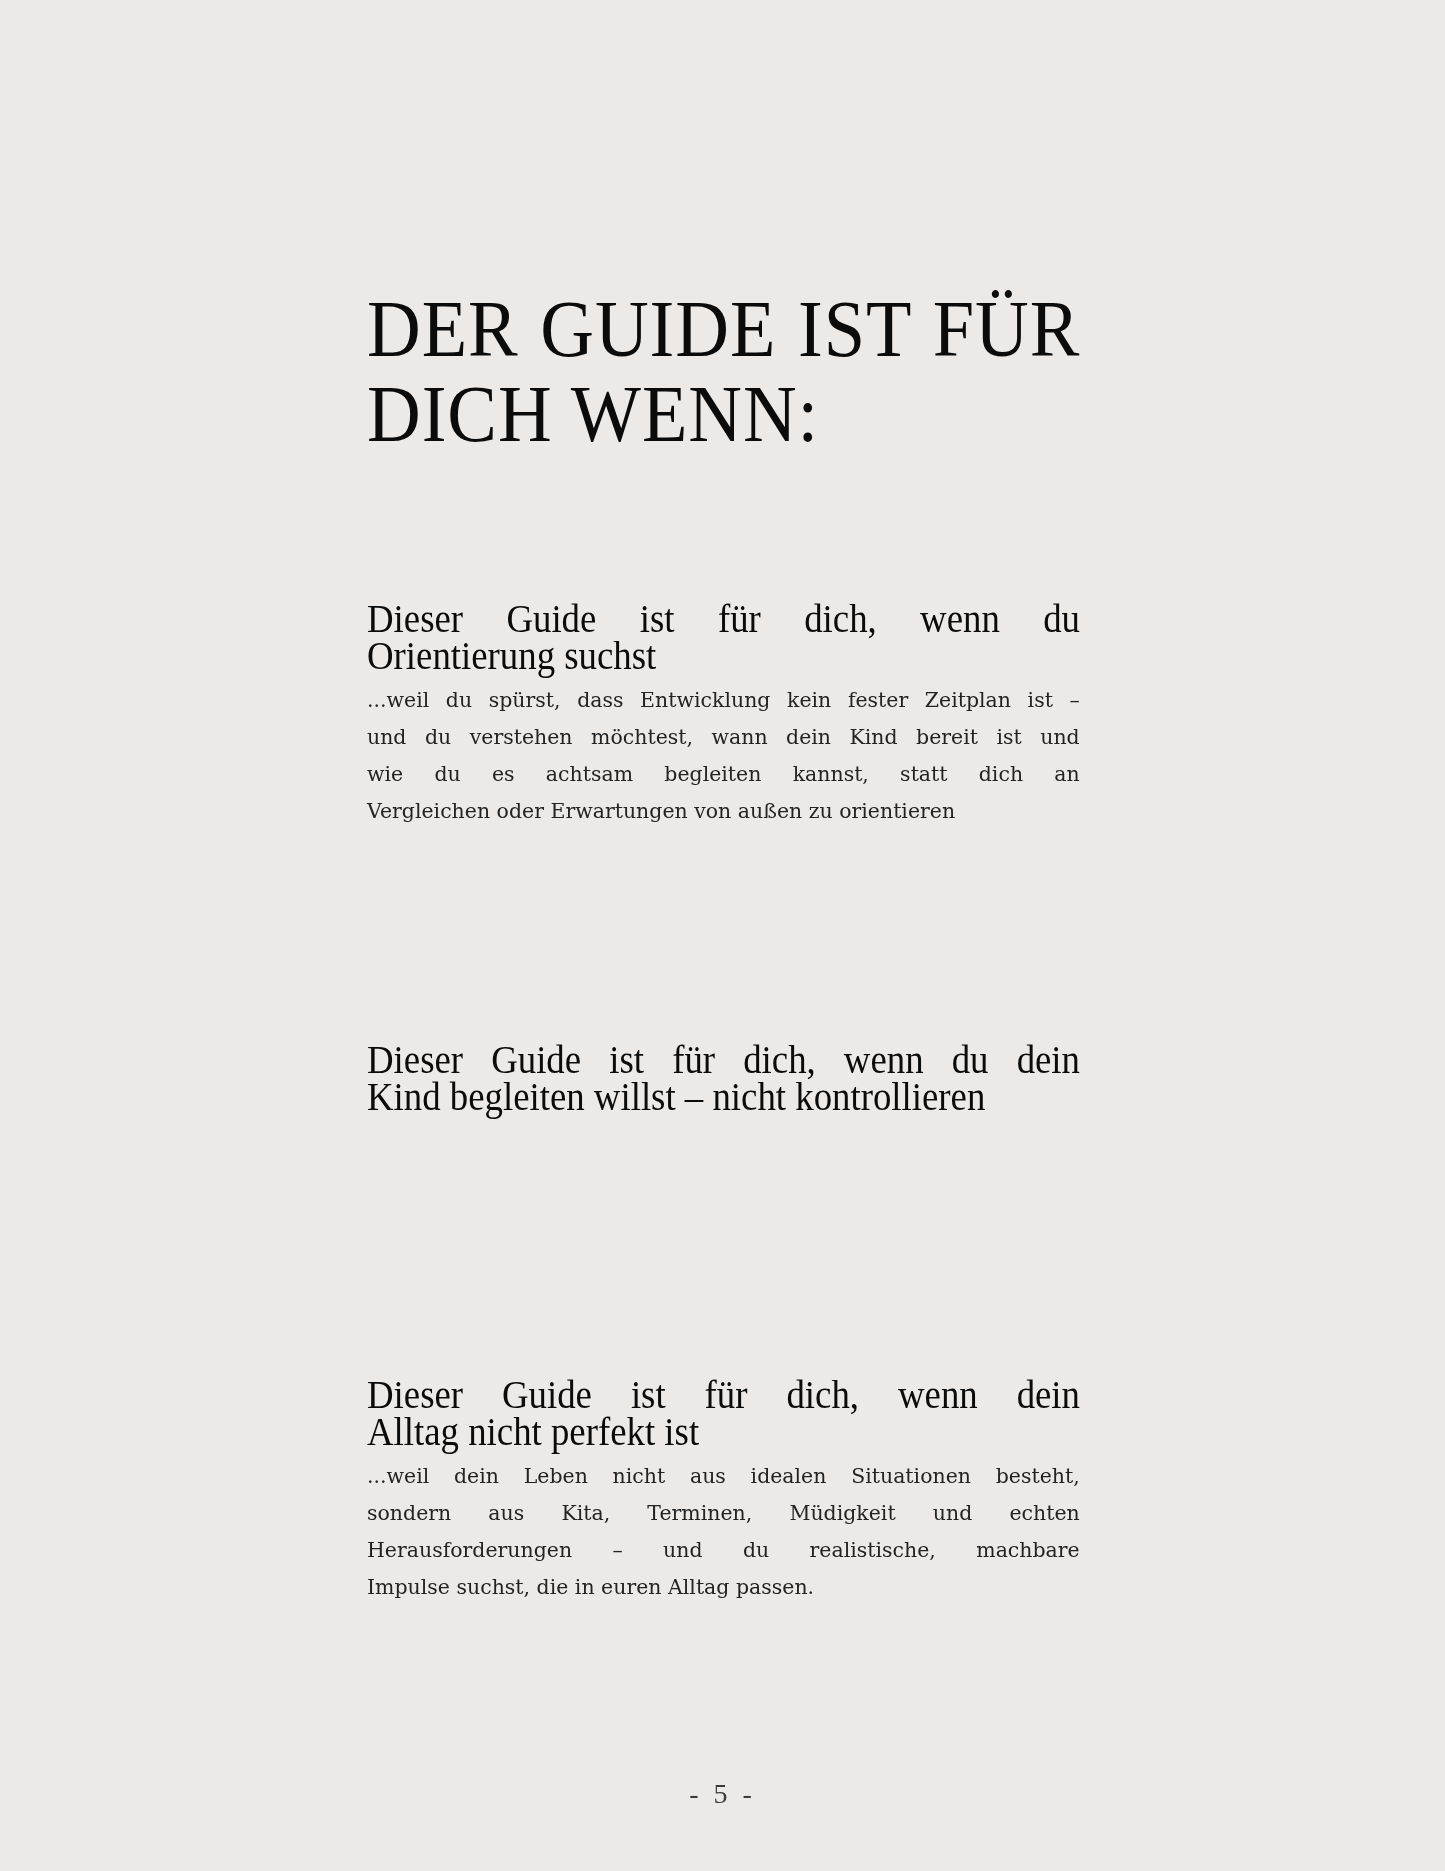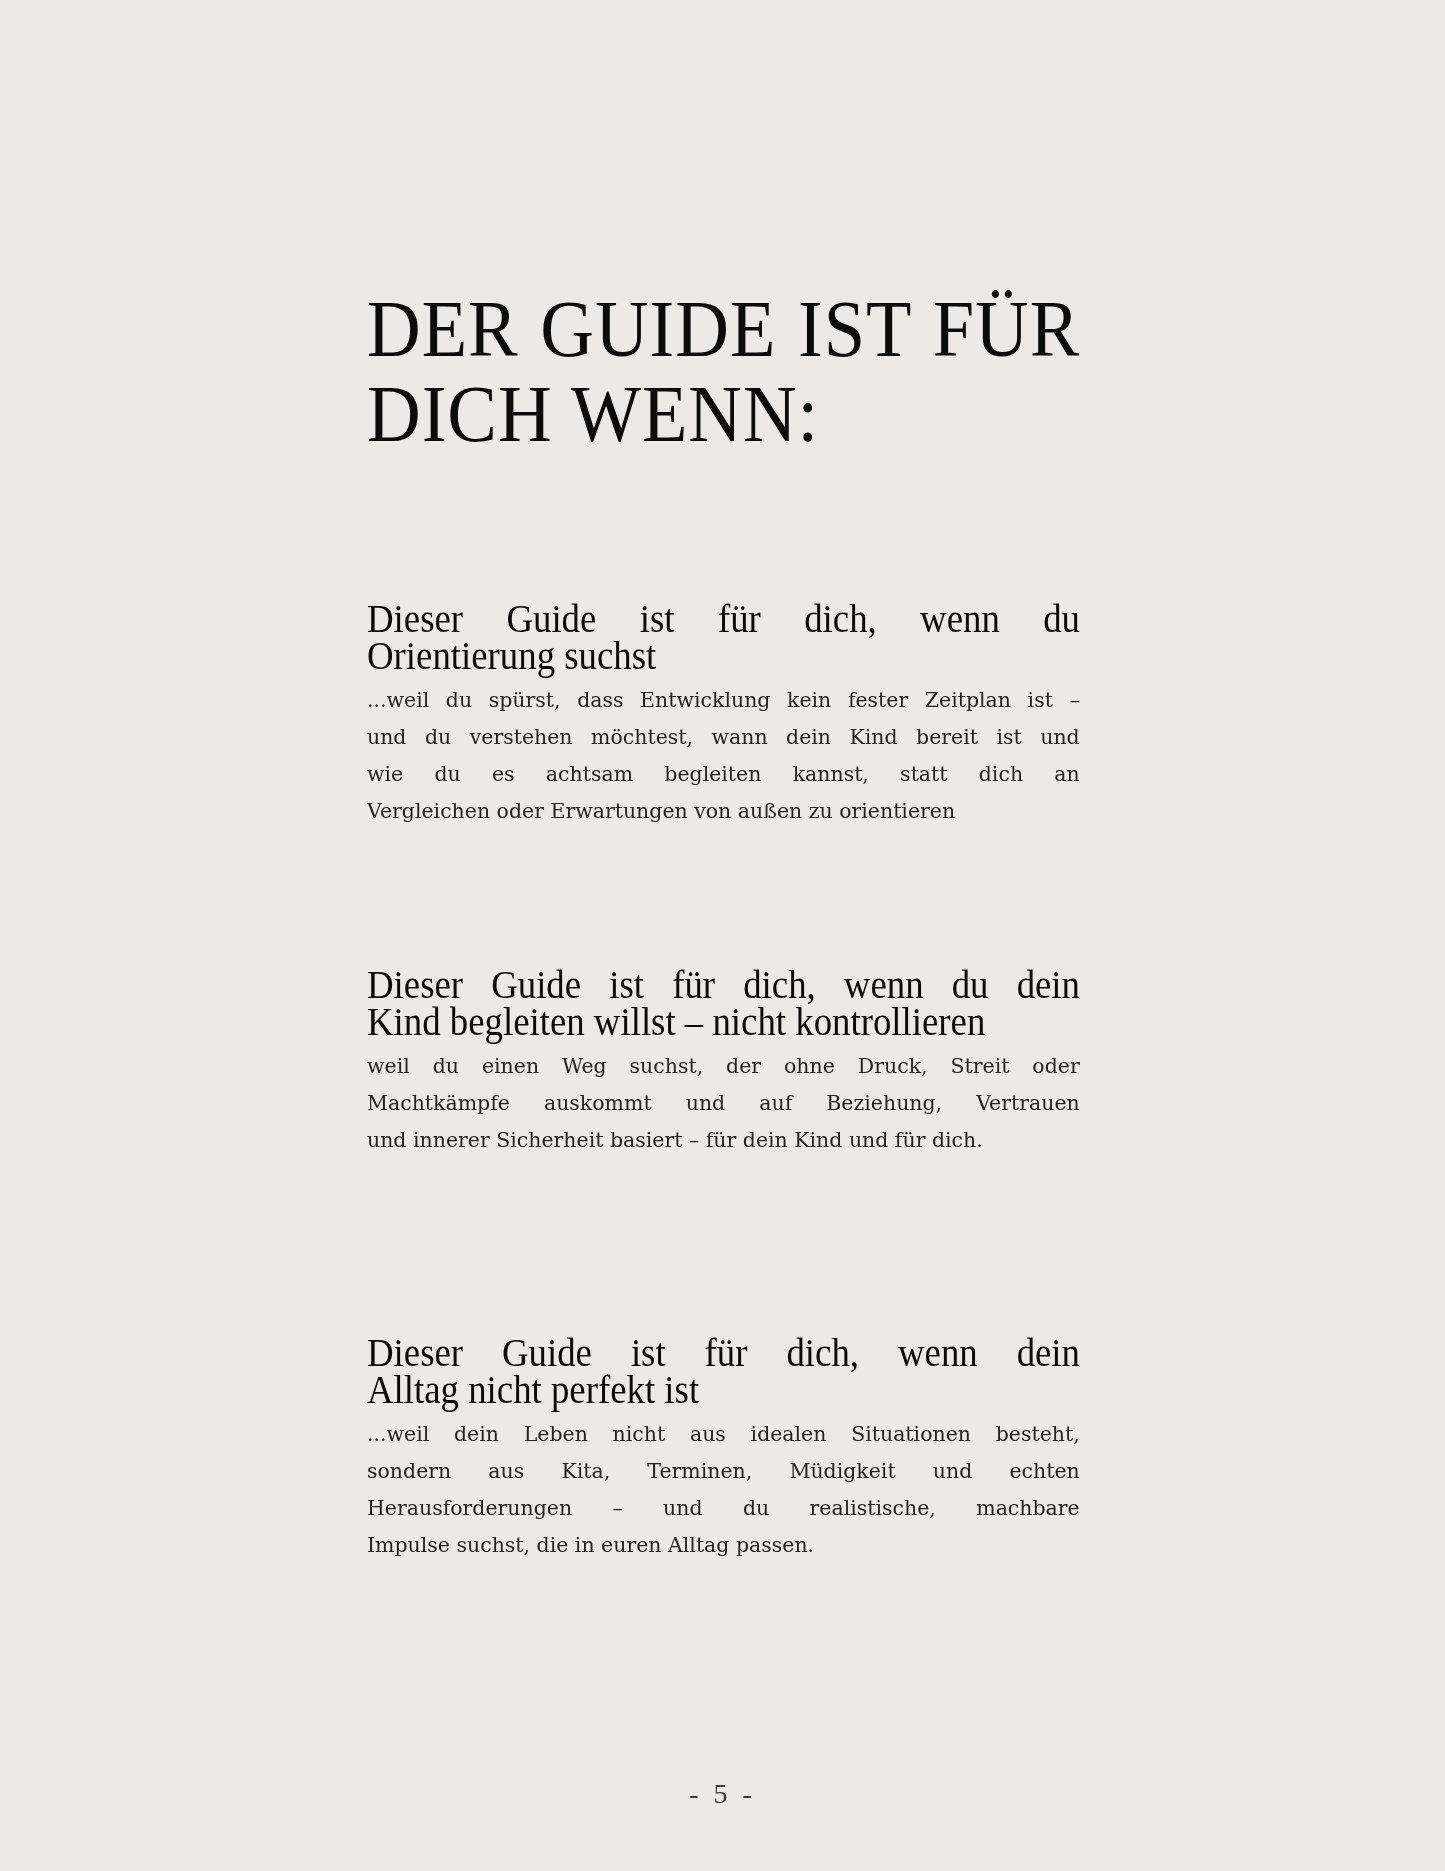--- a/index.html
+++ b/index.html
@@ -76,22 +76,22 @@
       transform: scaleX(0.975);
       transform-origin: left top;
       width: 731px;
     }
     .section {
       position: absolute;
       left: 367px;
       width: 713px;
     }
     .sec-1 { top: 600px; }
-    .sec-2 { top: 966px; }
-    .sec-3 { top: 1334px; }
+    .sec-2 { top: 1041px; }
+    .sec-3 { top: 1376px; }
     .section-body-wrap {
       margin-top: 8px;
     }
     .page-number {
       position: absolute;
       left: 0;
       width: 1445px;
       top: 1778px;
       text-align: center;
       font-family: "Liberation Serif", serif;
@@ -124,27 +124,20 @@
         <span class="line last">Vergleichen oder Erwartungen von außen zu orientieren</span>
       </p>
     </div>
   </div>
 
   <div class="section sec-2">
     <h2 class="section-heading">
       <span class="line">Dieser Guide ist für dich, wenn du dein</span>
       <span class="line last">Kind begleiten willst – nicht kontrollieren</span>
     </h2>
-    <div class="section-body-wrap">
-      <p class="section-body">
-        <span class="line">weil du einen Weg suchst, der ohne Druck, Streit oder</span>
-        <span class="line">Machtkämpfe auskommt und auf Beziehung, Vertrauen</span>
-        <span class="line last">und innerer Sicherheit basiert – für dein Kind und für dich.</span>
-      </p>
-    </div>
   </div>
 
   <div class="section sec-3">
     <h2 class="section-heading">
       <span class="line">Dieser Guide ist für dich, wenn dein</span>
       <span class="line last">Alltag nicht perfekt ist</span>
     </h2>
     <div class="section-body-wrap">
       <p class="section-body">
         <span class="line">...weil dein Leben nicht aus idealen Situationen besteht,</span>

